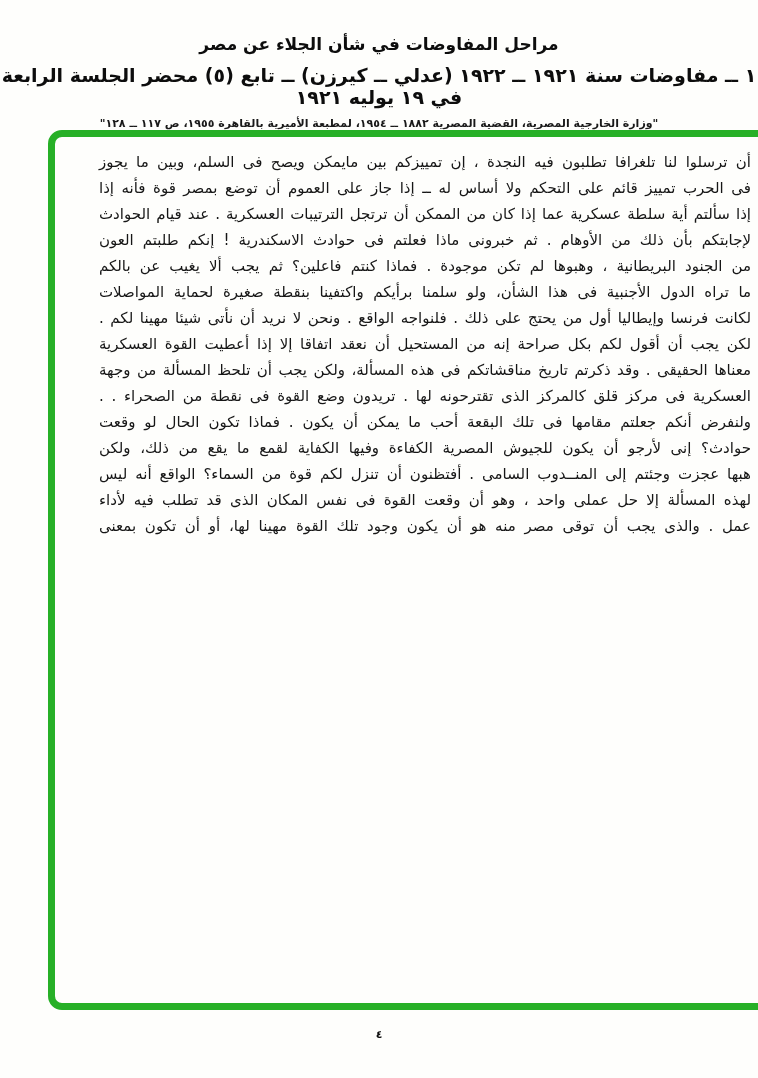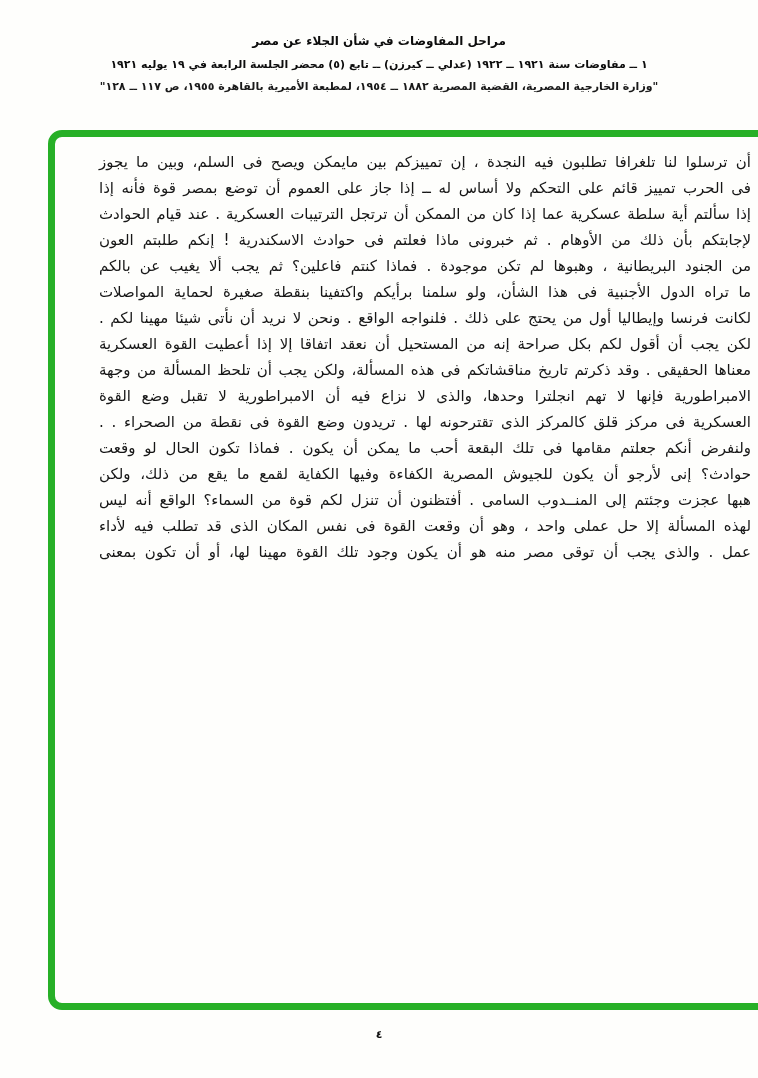--- a/index.html
+++ b/index.html
@@ -9,25 +9,25 @@
     position: relative;
     font-family: "DejaVu Sans", sans-serif;
     color: #111;
     overflow: hidden;
   }
   .header {
     position: absolute; top: 34px; left: 0; width: 758px;
     text-align: center; direction: rtl;
   }
   .doc-title {
-    font-size: 12px; font-weight: bold; letter-spacing: 0; color: #0d0d0d;
+    font-size: 17px; font-weight: bold; letter-spacing: 0; color: #0d0d0d;
     margin-bottom: 10px;
   }
   .doc-subtitle {
-    font-size: 11px; font-weight: bold; color: #0d0d0d;
+    font-size: 19px; font-weight: bold; color: #0d0d0d;
     margin-bottom: 9px;
   }
   .doc-source {
     font-size: 11px; font-weight: bold; color: #191919;
   }
   .frame {
     position: absolute; left: 48px; top: 130px;
     width: 724px; height: 880px;
     box-sizing: border-box;
     border: 7px solid #27b027;
@@ -65,21 +65,20 @@
       <div class="para">
         <div class="ln j">أن ترسلوا لنا تلغرافا تطلبون فيه النجدة ، إن تمييزكم بين مايمكن ويصح فى السلم، وبين ما يجوز</div>
         <div class="ln j">فى الحرب تمييز قائم على التحكم ولا أساس له ــ إذا جاز على العموم أن توضع بمصر قوة فأنه إذا</div>
         <div class="ln j">إذا سألتم أية سلطة عسكرية عما إذا كان من الممكن أن ترتجل الترتيبات العسكرية . عند قيام الحوادث</div>
         <div class="ln j">لإجابتكم بأن ذلك من الأوهام . ثم خبرونى ماذا فعلتم فى حوادث الاسكندرية ! إنكم طلبتم العون</div>
         <div class="ln j">من الجنود البريطانية ، وهبوها لم تكن موجودة . فماذا كنتم فاعلين؟ ثم يجب ألا يغيب عن بالكم</div>
         <div class="ln j">ما تراه الدول الأجنبية فى هذا الشأن، ولو سلمنا برأيكم واكتفينا بنقطة صغيرة لحماية المواصلات</div>
         <div class="ln j">لكانت فرنسا وإيطاليا أول من يحتج على ذلك . فلنواجه الواقع . ونحن لا نريد أن نأتى شيئا مهينا لكم .</div>
         <div class="ln j">لكن يجب أن أقول لكم بكل صراحة إنه من المستحيل أن نعقد اتفاقا إلا إذا أعطيت القوة العسكرية</div>
         <div class="ln j">معناها الحقيقى . وقد ذكرتم تاريخ مناقشاتكم فى هذه المسألة، ولكن يجب أن تلحظ المسألة من وجهة</div>
-        <div class="ln j">الامبراطورية فإنها لا تهم انجلترا وحدها، والذى لا نزاع فيه أن الامبراطورية لا تقبل وضع القوة</div>
         <div class="ln j">العسكرية فى مركز قلق كالمركز الذى تقترحونه لها . تريدون وضع القوة فى نقطة من الصحراء . .</div>
         <div class="ln j">ولنفرض أنكم جعلتم مقامها فى تلك البقعة أحب ما يمكن أن يكون . فماذا تكون الحال لو وقعت</div>
         <div class="ln j">حوادث؟ إنى لأرجو أن يكون للجيوش المصرية الكفاءة وفيها الكفاية لقمع ما يقع من ذلك، ولكن</div>
         <div class="ln j">هبها عجزت وجئتم إلى المنــدوب السامى . أفتظنون أن تنزل لكم قوة من السماء؟ الواقع أنه ليس</div>
         <div class="ln j">لهذه المسألة إلا حل عملى واحد ، وهو أن وقعت القوة فى نفس المكان الذى قد تطلب فيه لأداء</div>
         <div class="ln j">عمل . والذى يجب أن توقى مصر منه هو أن يكون وجود تلك القوة مهينا لها، أو أن تكون بمعنى</div>
       </div>
     </div>
 </div>
 

